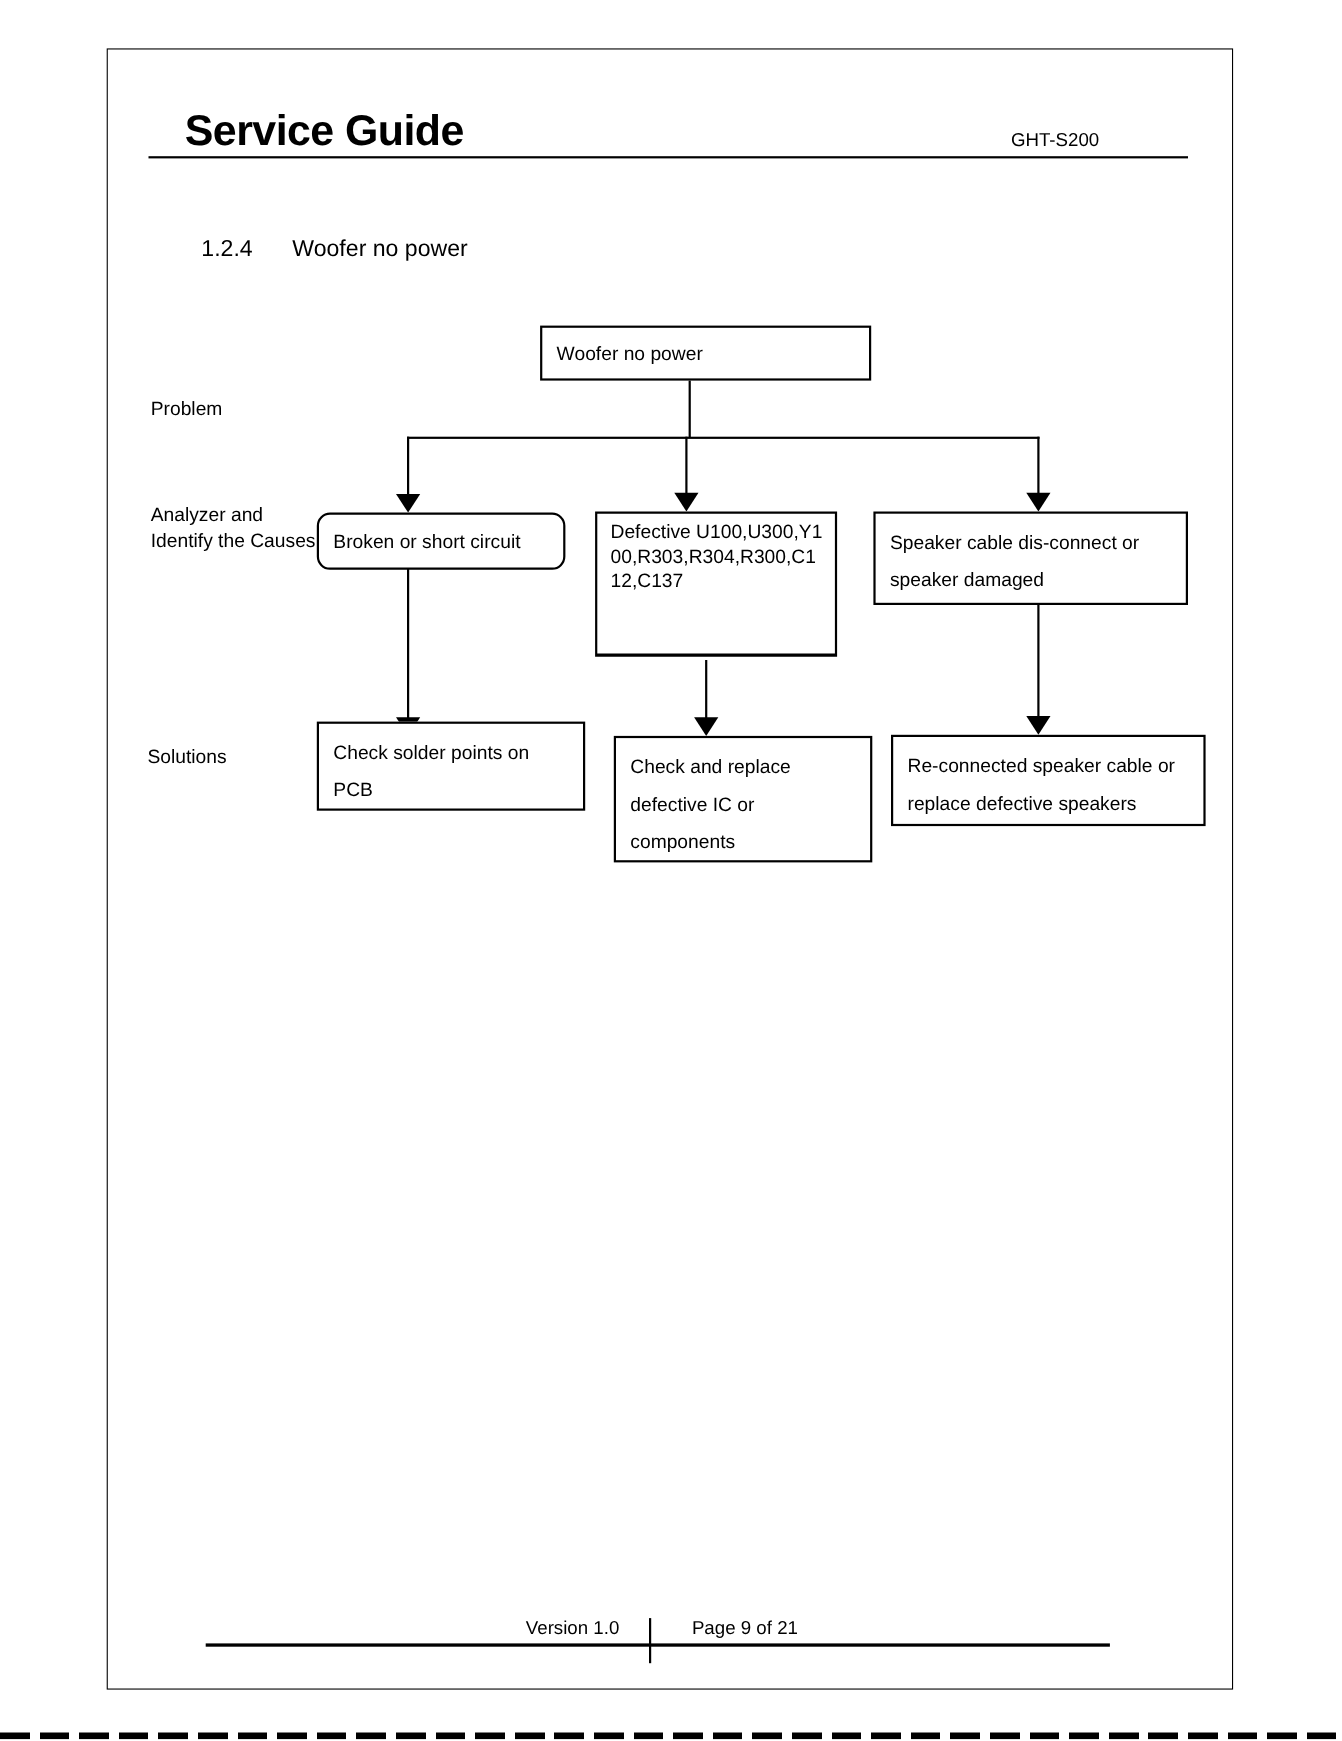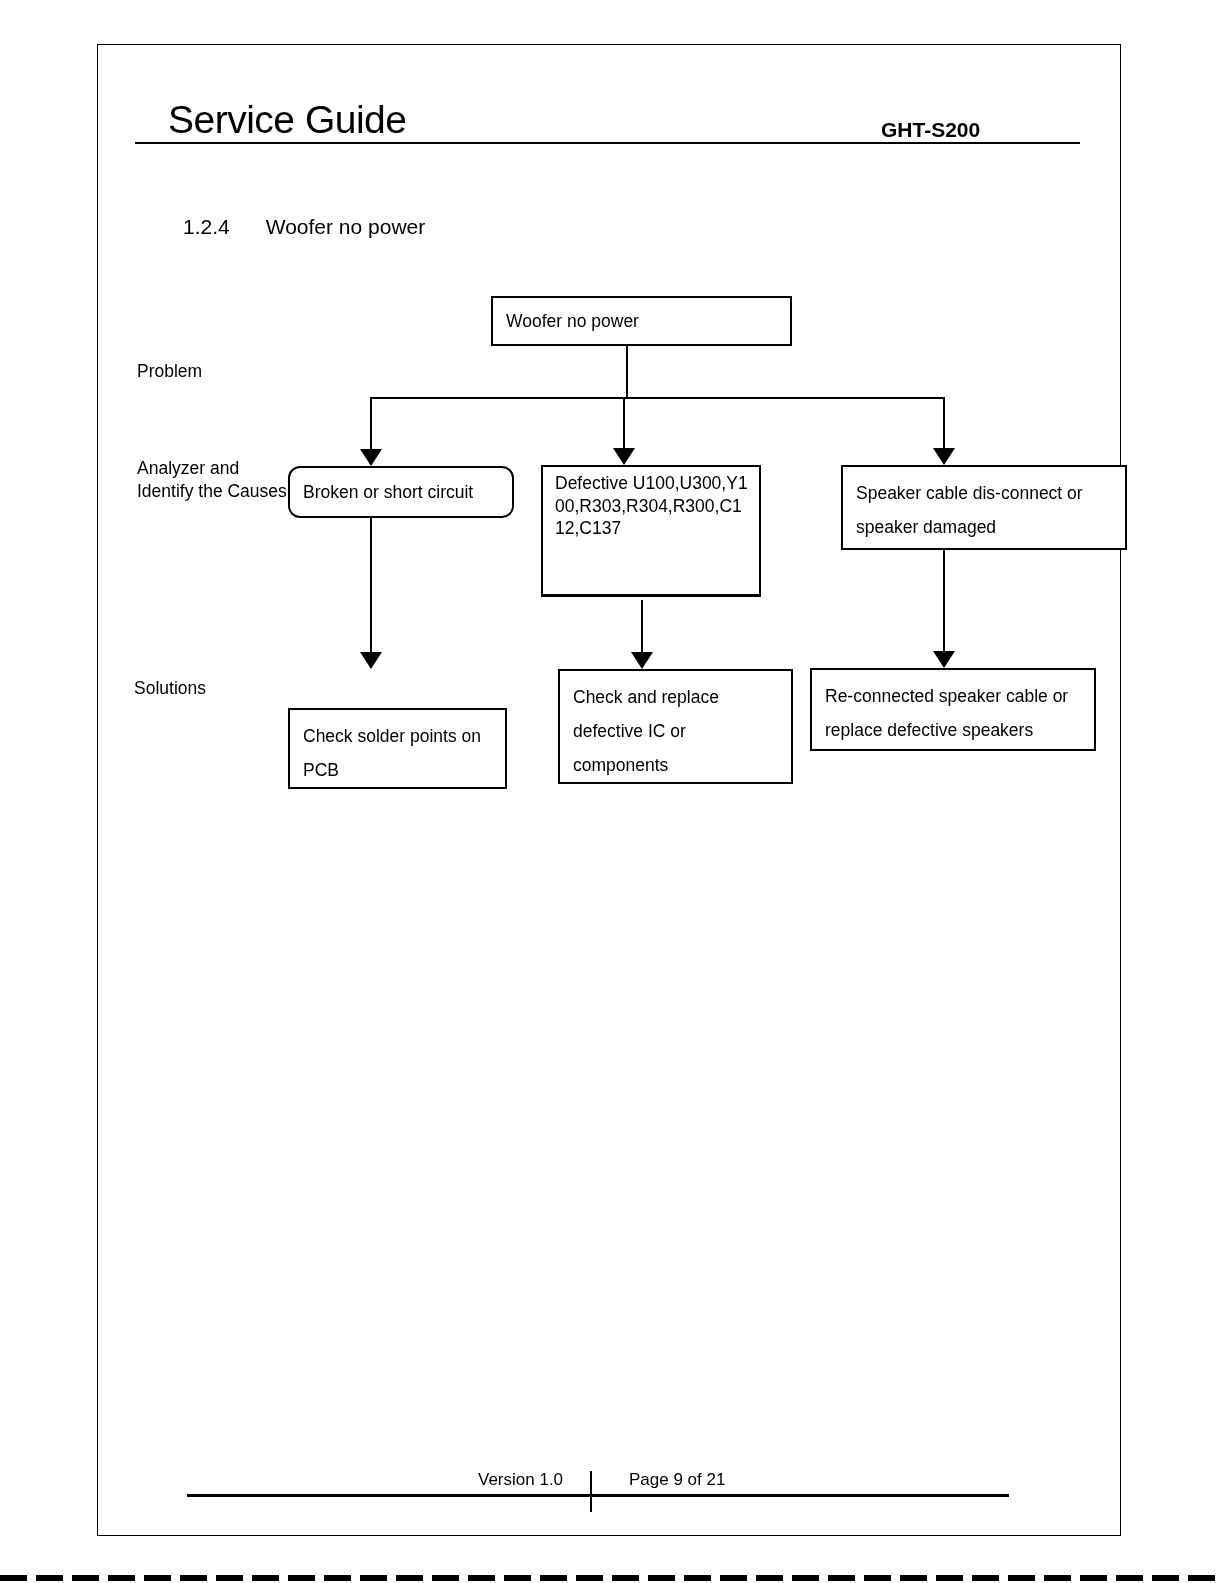--- a/index.html
+++ b/index.html
@@ -11,26 +11,25 @@
     color:#000000;
     overflow:hidden;
   }
   #page-border{
     position:absolute;left:97px;top:44px;width:1022px;height:1490px;
     border:1.5px solid #000000;
     background:#ffffff;
   }
   .doc-title{
     position:absolute;left:168px;top:98px;
-    font-size:39px;font-weight:normal;letter-spacing:-0.5px;
+    font-size:39px;font-weight:bold;letter-spacing:-0.5px;
   }
   .doc-model{
-    position:absolute;left:881px;top:118px;
-    font-size:21px;
-    font-weight:bold;
+    position:absolute;left:919px;top:118px;
+    font-size:17px;
   }
   .header-rule{
     position:absolute;left:135px;top:142px;width:945px;height:2px;background:#000000;
   }
   .section-heading{
     position:absolute;left:183px;top:215px;
     font-size:21px;font-weight:normal;
   }
   .section-number{display:inline-block;}
   .section-title{display:inline-block;margin-left:36px;}
@@ -97,32 +96,32 @@
   <div class="arrow-down" style="left:360px;top:449px;"></div>
   <div class="arrow-down" style="left:613px;top:448px;"></div>
   <div class="arrow-down" style="left:933px;top:448px;"></div>
 
   <div class="fc-box vcenter" style="left:288px;top:466px;width:226px;height:52px;border-radius:12px;">
     <span>Broken or short circuit</span>
   </div>
   <div class="fc-box tight" style="left:541px;top:465px;width:220px;height:132px;border-bottom-width:3px;">
     <span>Defective U100,U300,Y100,R303,R304,R300,C112,C137</span>
   </div>
-  <div class="fc-box loose" style="left:794px;top:465px;width:286px;height:85px;margin-left:47px;">
+  <div class="fc-box loose" style="left:794px;top:465px;width:286px;height:85px;">
     <span>Speaker cable dis-connect or speaker damaged</span>
   </div>
 
   <div class="line" style="left:370px;top:517px;width:2px;height:137px;"></div>
   <div class="line" style="left:641px;top:600px;width:2px;height:55px;"></div>
   <div class="line" style="left:943px;top:549px;width:2px;height:104px;"></div>
   <div class="arrow-down" style="left:360px;top:652px;"></div>
   <div class="arrow-down" style="left:631px;top:652px;"></div>
   <div class="arrow-down" style="left:933px;top:651px;"></div>
 
-  <div class="fc-box loose" style="left:288px;top:708px;width:219px;height:81px;">
+  <div class="fc-box loose" style="left:288px;top:656px;width:244px;height:81px;">
     <span>Check solder points on PCB</span>
   </div>
   <div class="fc-box loose" style="left:558px;top:669px;width:235px;height:115px;">
     <span>Check and replace defective IC or components</span>
   </div>
   <div class="fc-box loose" style="left:810px;top:668px;width:286px;height:83px;">
     <span>Re-connected speaker cable or replace defective speakers</span>
   </div>
 
   <div class="footer-text" style="left:478px;top:1470px;">Version 1.0</div>

